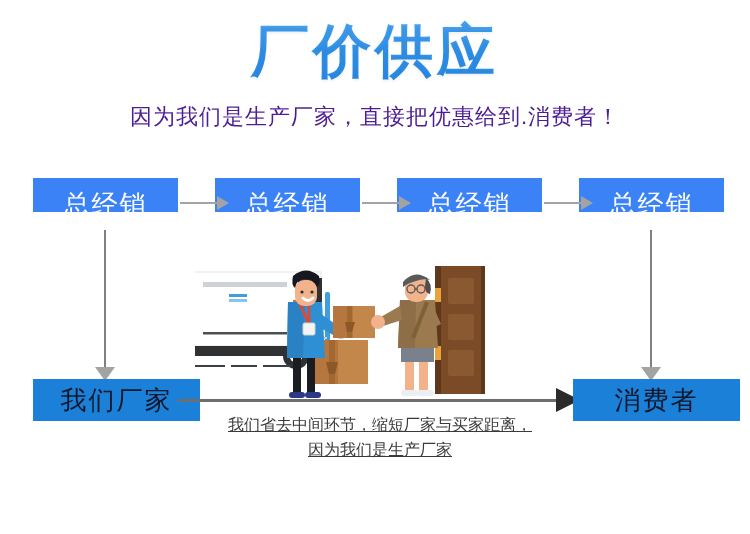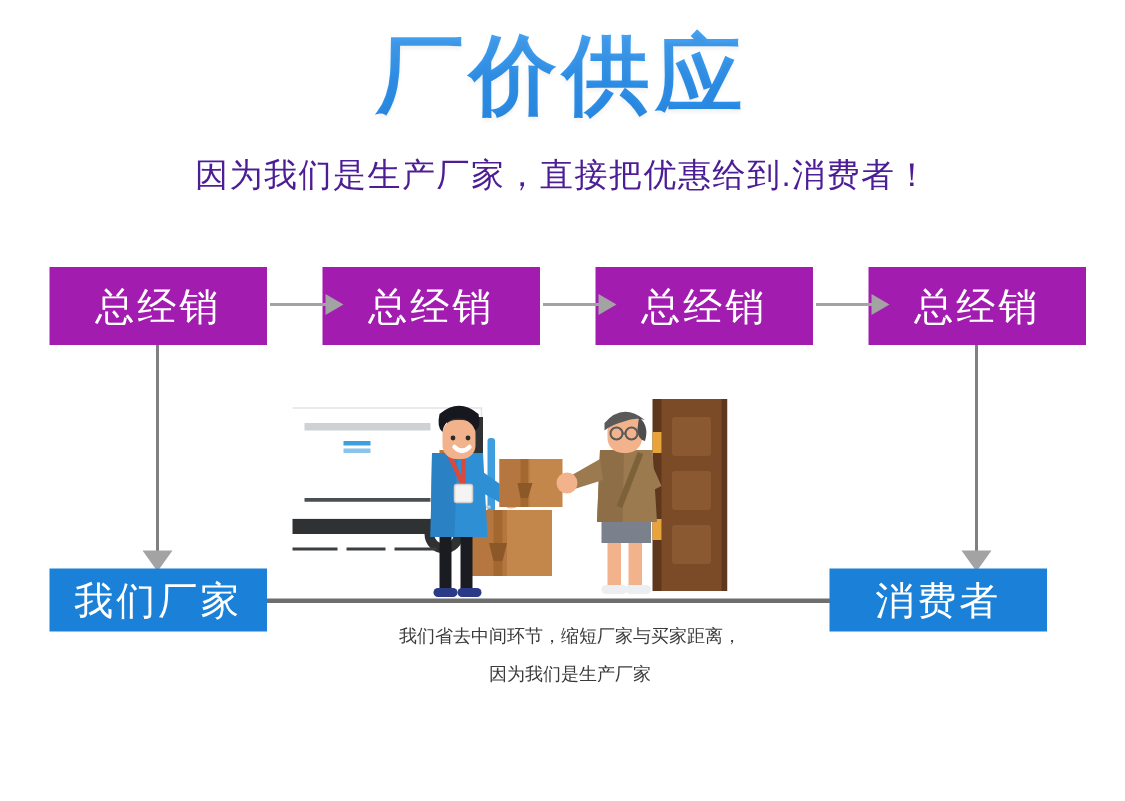--- a/index.html
+++ b/index.html
@@ -48,22 +48,22 @@
     color: #4c1d95;
     letter-spacing: 1px;
     white-space: nowrap;
   }
 
   
   .dist-box {
     position: absolute;
     top: 178px;
     width: 145px;
-    height: 52px;
-    background: #a21caf;
+    height: 34px;
+    background: #3b82f6;
     color: #ffffff;
     font-size: 26px;
     line-height: 52px;
     text-align: center;
     letter-spacing: 2px;
     box-sizing: border-box;
   }
   #dist-0 { left: 33px; }
   #dist-1 { left: 215px; }
   #dist-2 { left: 397px; }
@@ -111,32 +111,32 @@
     border-right: 10px solid transparent;
     border-top: 14px solid #a3a3a3;
   }
   #vconn-left  { left: 104px; }
   #vconn-right { left: 650px; }
 
   
   .blue-box {
     position: absolute;
     top: 379px;
-    width: 145px;
+    width: 167px;
     height: 42px;
     background: #1b81d8;
-    color: #ffffff;
+    color: #0f172a;
     font-size: 26px;
     line-height: 42px;
     text-align: center;
     letter-spacing: 2px;
     box-sizing: border-box;
   }
   #factory-box  { left: 33px; }
-  #consumer-box { left: 553px; }
+  #consumer-box { left: 573px; }
 
   
   #bottom-arrow {
     position: absolute;
     left: 178px;
     top: 399px;
     width: 380px;
     height: 3px;
     background: #6e6e6e;
   }
@@ -152,23 +152,24 @@
     border-left: 24px solid #2b2b2b;
   }
 
   
   #caption {
     position: absolute;
     left: 185px;
     top: 412px;
     width: 390px;
     text-align: center;
-    font-size: 12px;
+    font-size: 16px;
     line-height: 25px;
     color: #3a3a3a;
+    text-decoration: underline;
   }
   #caption div { white-space: nowrap; }
 
   
   #illustration {
     position: absolute;
     left: 195px;
     top: 262px;
     width: 290px;
     height: 140px;

